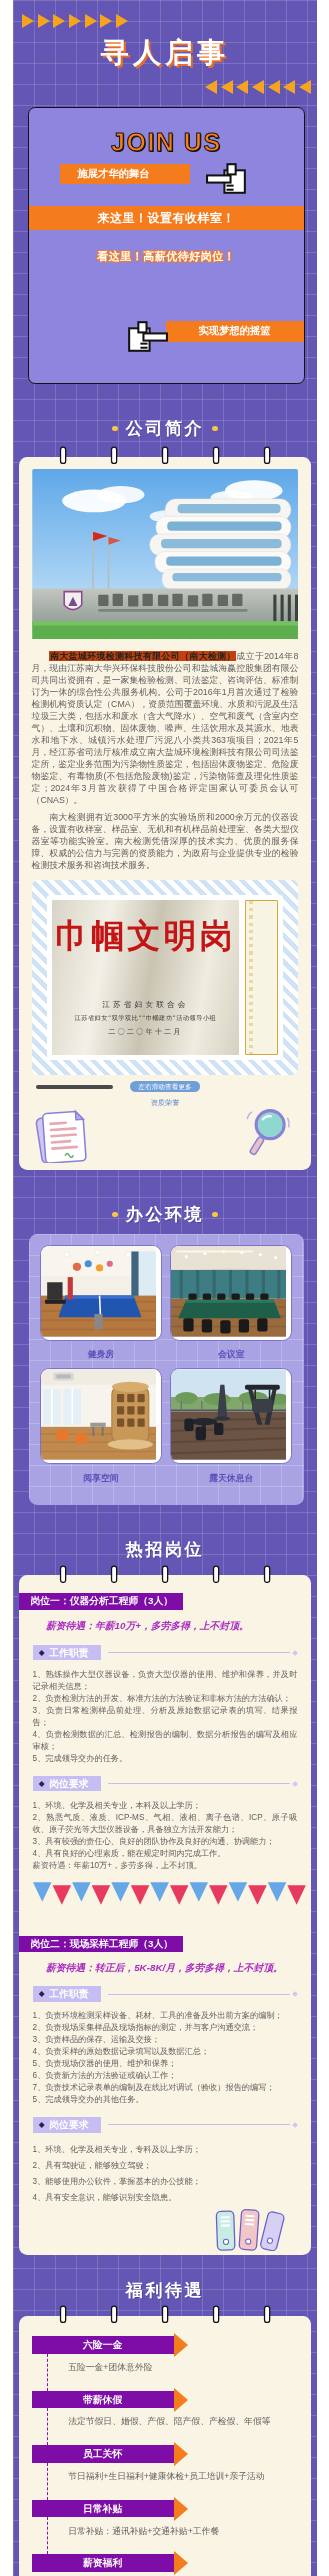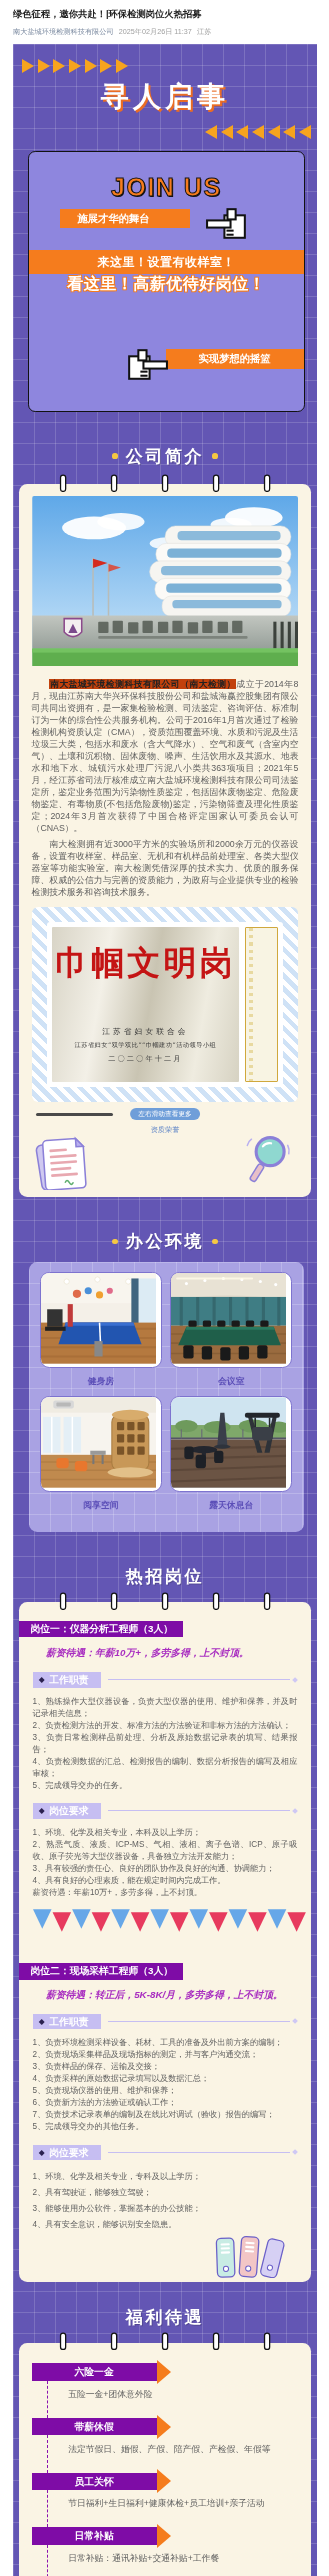--- a/index.html
+++ b/index.html
@@ -32,21 +32,21 @@
   .join-card{margin:10.8px 12.4px 0 15px;background:#8e86de;border:1.5px solid #121212;border-radius:7.2px;
     padding:21.6px 0 37px;position:relative;}
   .join-title{text-align:center;font-size:25px;line-height:27px;font-weight:900;color:#f57c1d;
     letter-spacing:1.5px;-webkit-text-stroke:1px #121212;text-shadow:1px 1px 0 #121212;}
   .banner1-row{position:relative;margin-top:8.2px;height:30px;}
   .banner1{margin-left:31px;width:112px;height:19.6px;background:#f57c1d;color:#fff;font-weight:800;
     font-size:10.3px;line-height:19.6px;padding-left:17.5px;}
   .hand1{position:absolute;left:175px;top:-2.1px;}
   .banner2{margin-top:11.3px;height:24px;background:#f57c1d;color:#fff;font-weight:800;font-size:12px;
     line-height:24px;text-align:center;letter-spacing:0.5px;}
-  .slogan3{margin-top:2px;text-align:center;color:#fff;font-weight:900;font-size:16px;line-height:15.5px;
+  .slogan3{margin-top:19px;text-align:center;color:#fff;font-weight:900;font-size:11px;line-height:15.5px;
     letter-spacing:0.5px;text-shadow:1px 1px 0 #f57c1d,-1px -1px 0 #f57c1d,1px -1px 0 #f57c1d,-1px 1px 0 #f57c1d;}
   .banner4-row{position:relative;margin-top:57px;height:25px;}
   .banner4{margin-left:auto;width:138px;height:20.6px;background:#f57c1d;color:#fff;font-weight:800;
     font-size:10.3px;line-height:20.6px;text-align:center;}
   .hand2{position:absolute;left:92px;top:-1px;}
 
   .sec-title{margin-top:33px;display:flex;align-items:center;justify-content:center;gap:8.2px;}
   .sec-title .dot{width:5.2px;height:5.2px;border-radius:50%;background:#f5c842;}
   .sec-title .txt{font-size:17px;font-weight:900;color:#fff;letter-spacing:2.6px;
     text-shadow:1px 1px 0 rgba(0,0,0,.18);}
@@ -114,41 +114,33 @@
   .duty{font-size:8.2px;line-height:12.4px;color:#5f5f5f;text-align:justify;}
   .duties.tight .duty{line-height:12px;}
   .duties.loose .duty{line-height:16px;}
   .duty.gray-note{color:#5f5f5f;}
   .bunting{margin-top:9.3px;height:25px;}
   .books-block{height:44px;position:relative;margin-top:1px;}
   .books-block svg{position:absolute;right:7.2px;bottom:0;}
 
   
   .card-benefits{margin-top:13.4px;padding:20.6px 13.4px 6.2px;}
-  .b-banner{position:relative;width:125px;height:17.5px;background:#7e0ca6;color:#fff;font-weight:800;
+  .b-banner{position:relative;width:142px;height:17.5px;background:#7e0ca6;color:#fff;font-weight:800;
     font-size:9.8px;line-height:17.5px;text-align:center;margin-left:-1px;}
   .b-banner::after{content:"";position:absolute;right:-14px;top:-3.1px;width:0;height:0;
     border-top:12px solid transparent;border-bottom:12px solid transparent;border-left:14.4px solid #f57c1d;}
   .b-text{margin-left:14px;border-left:1px dashed #8a12b0;padding:7.2px 0 17.5px 20.6px;
     font-size:8.8px;line-height:12.4px;color:#5f5f5f;}
   .b-text.last{padding-bottom:10.3px;border-left-color:transparent;border-left-style:solid;}
 </style>
 </head>
 <body>
 
 <div class="page">
 
-  <div class="header">
-    <div class="art-title">绿色征程，邀你共赴！|环保检测岗位火热招募</div>
-    <div class="byline">
-      <span class="author">南大盐城环境检测科技有限公司</span>
-      <span class="meta">2025年02月26日 11:37</span>
-      <span class="meta">江苏</span>
-    </div>
-  </div>
 
   <div class="poster">
 
     <div class="arrow-row top">
       <span class="tri-r"></span>
         <span class="tri-r"></span>
         <span class="tri-r"></span>
         <span class="tri-r"></span>
         <span class="tri-r"></span>
         <span class="tri-r"></span>

